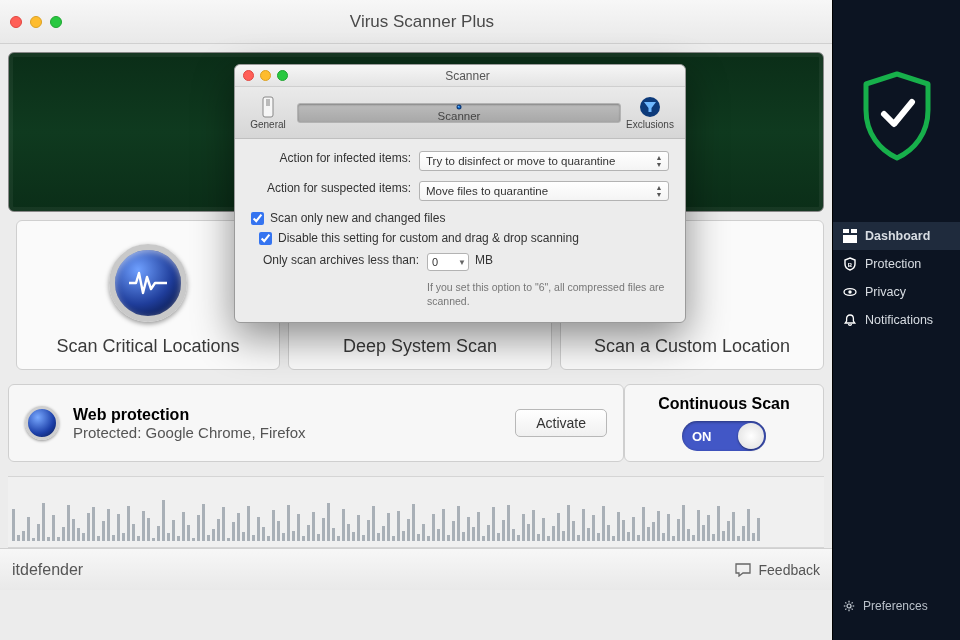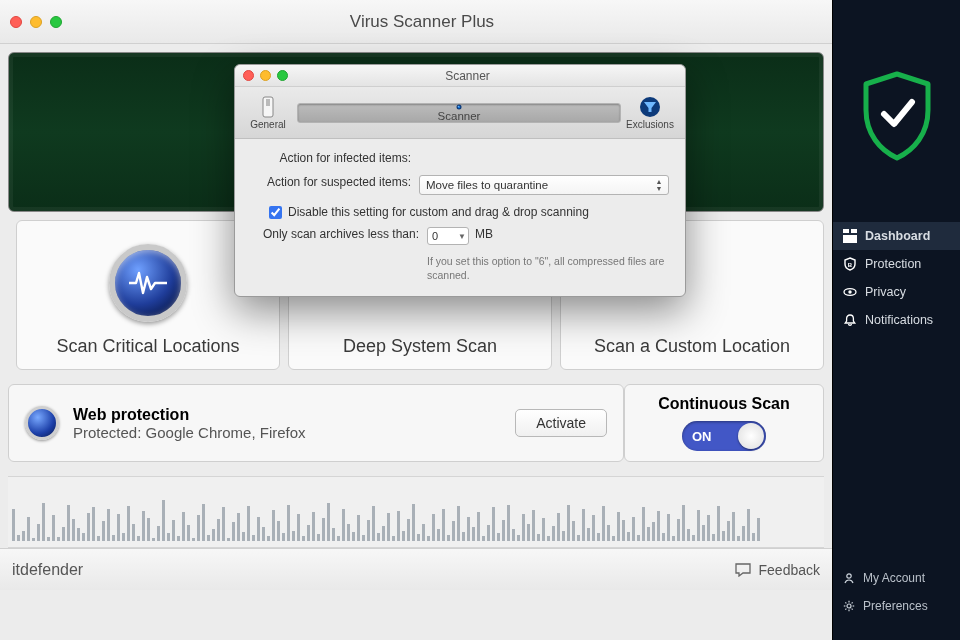--- a/index.html
+++ b/index.html
@@ -310,29 +310,37 @@
           <svg width="24" height="24" viewBox="0 0 24 24">
               <circle cx="12" cy="12" r="10" fill="#0d3a7a"></circle>
               <path d="M6 7h12l-4.5 6v4h-3v-4z" fill="#6fb8ff"></path>
             </svg>
           <span>Exclusions</span>
         </div>
       </div>
       <div class="body">
         <div class="row">
           <div class="lab">Action for infected items:</div>
+          <div class="sel">
+            <span>Try to disinfect or move to quarantine</span>
+            <div class="arrs">▲<br>▼</div>
+          </div>
         </div>
         <div class="row">
           <div class="lab">Action for suspected items:</div>
           <div class="sel">
             <span>Move files to quarantine</span>
             <div class="arrs">▲<br>▼</div>
           </div>
         </div>
-        <div class="chk" style="margin-left:18px">
+        <div class="chk">
+          <input type="checkbox" checked="" style="">
+          <span>Scan only new and changed files</span>
+        </div>
+        <div class="chk" style="margin-left:8px">
           <input type="checkbox" checked="" style="">
           <span>Disable this setting for custom and drag &amp; drop scanning</span>
         </div>
         <div class="row" style="margin-top:8px">
           <div class="lab" style="width:176px">Only scan archives less than:</div>
           <div class="num">
             <span>0</span>
             <span class="dd">▼</span>
           </div>
           <span style="margin-left:6px">MB</span>
@@ -376,27 +384,20 @@
         <div class="mi">
           <svg width="14" height="14" viewBox="0 0 14 14">
             <path d="M7 2c2 0 3.4 1.6 3.4 3.6V8l1.4 2H2.2L3.6 8V5.6C3.6 3.6 5 2 7 2z" fill="none" stroke="#fff" stroke-width="1.3"></path>
             <path d="M5.6 11a1.4 1.4 0 0 0 2.8 0" fill="none" stroke="#fff" stroke-width="1.3"></path>
           </svg>
           <span>Notifications</span>
         </div>
       </div>
     <div class="spacer"></div>
     <div class="bmenu" id="side-bmenu">
-        <div class="mi">
-          <svg width="12" height="12" viewBox="0 0 12 12">
-            <circle cx="6" cy="4" r="2.2" fill="none" stroke="#cbd2da" stroke-width="1.2"></circle>
-            <path d="M2 11c.6-2 2.2-3 4-3s3.4 1 4 3" fill="none" stroke="#cbd2da" stroke-width="1.2"></path>
-          </svg>
-          <span>My Account</span>
-        </div>
         <div class="mi">
           <svg width="12" height="12" viewBox="0 0 12 12">
             <circle cx="6" cy="6" r="2" fill="none" stroke="#cbd2da" stroke-width="1.2"></circle>
             <g stroke="#cbd2da" stroke-width="1.2">
               <line x1="6" y1="0.8" x2="6" y2="2.4"></line>
               <line x1="6" y1="9.6" x2="6" y2="11.2"></line>
               <line x1="0.8" y1="6" x2="2.4" y2="6"></line>
               <line x1="9.6" y1="6" x2="11.2" y2="6"></line>
               <line x1="2.3" y1="2.3" x2="3.4" y2="3.4"></line>
               <line x1="8.6" y1="8.6" x2="9.7" y2="9.7"></line>

